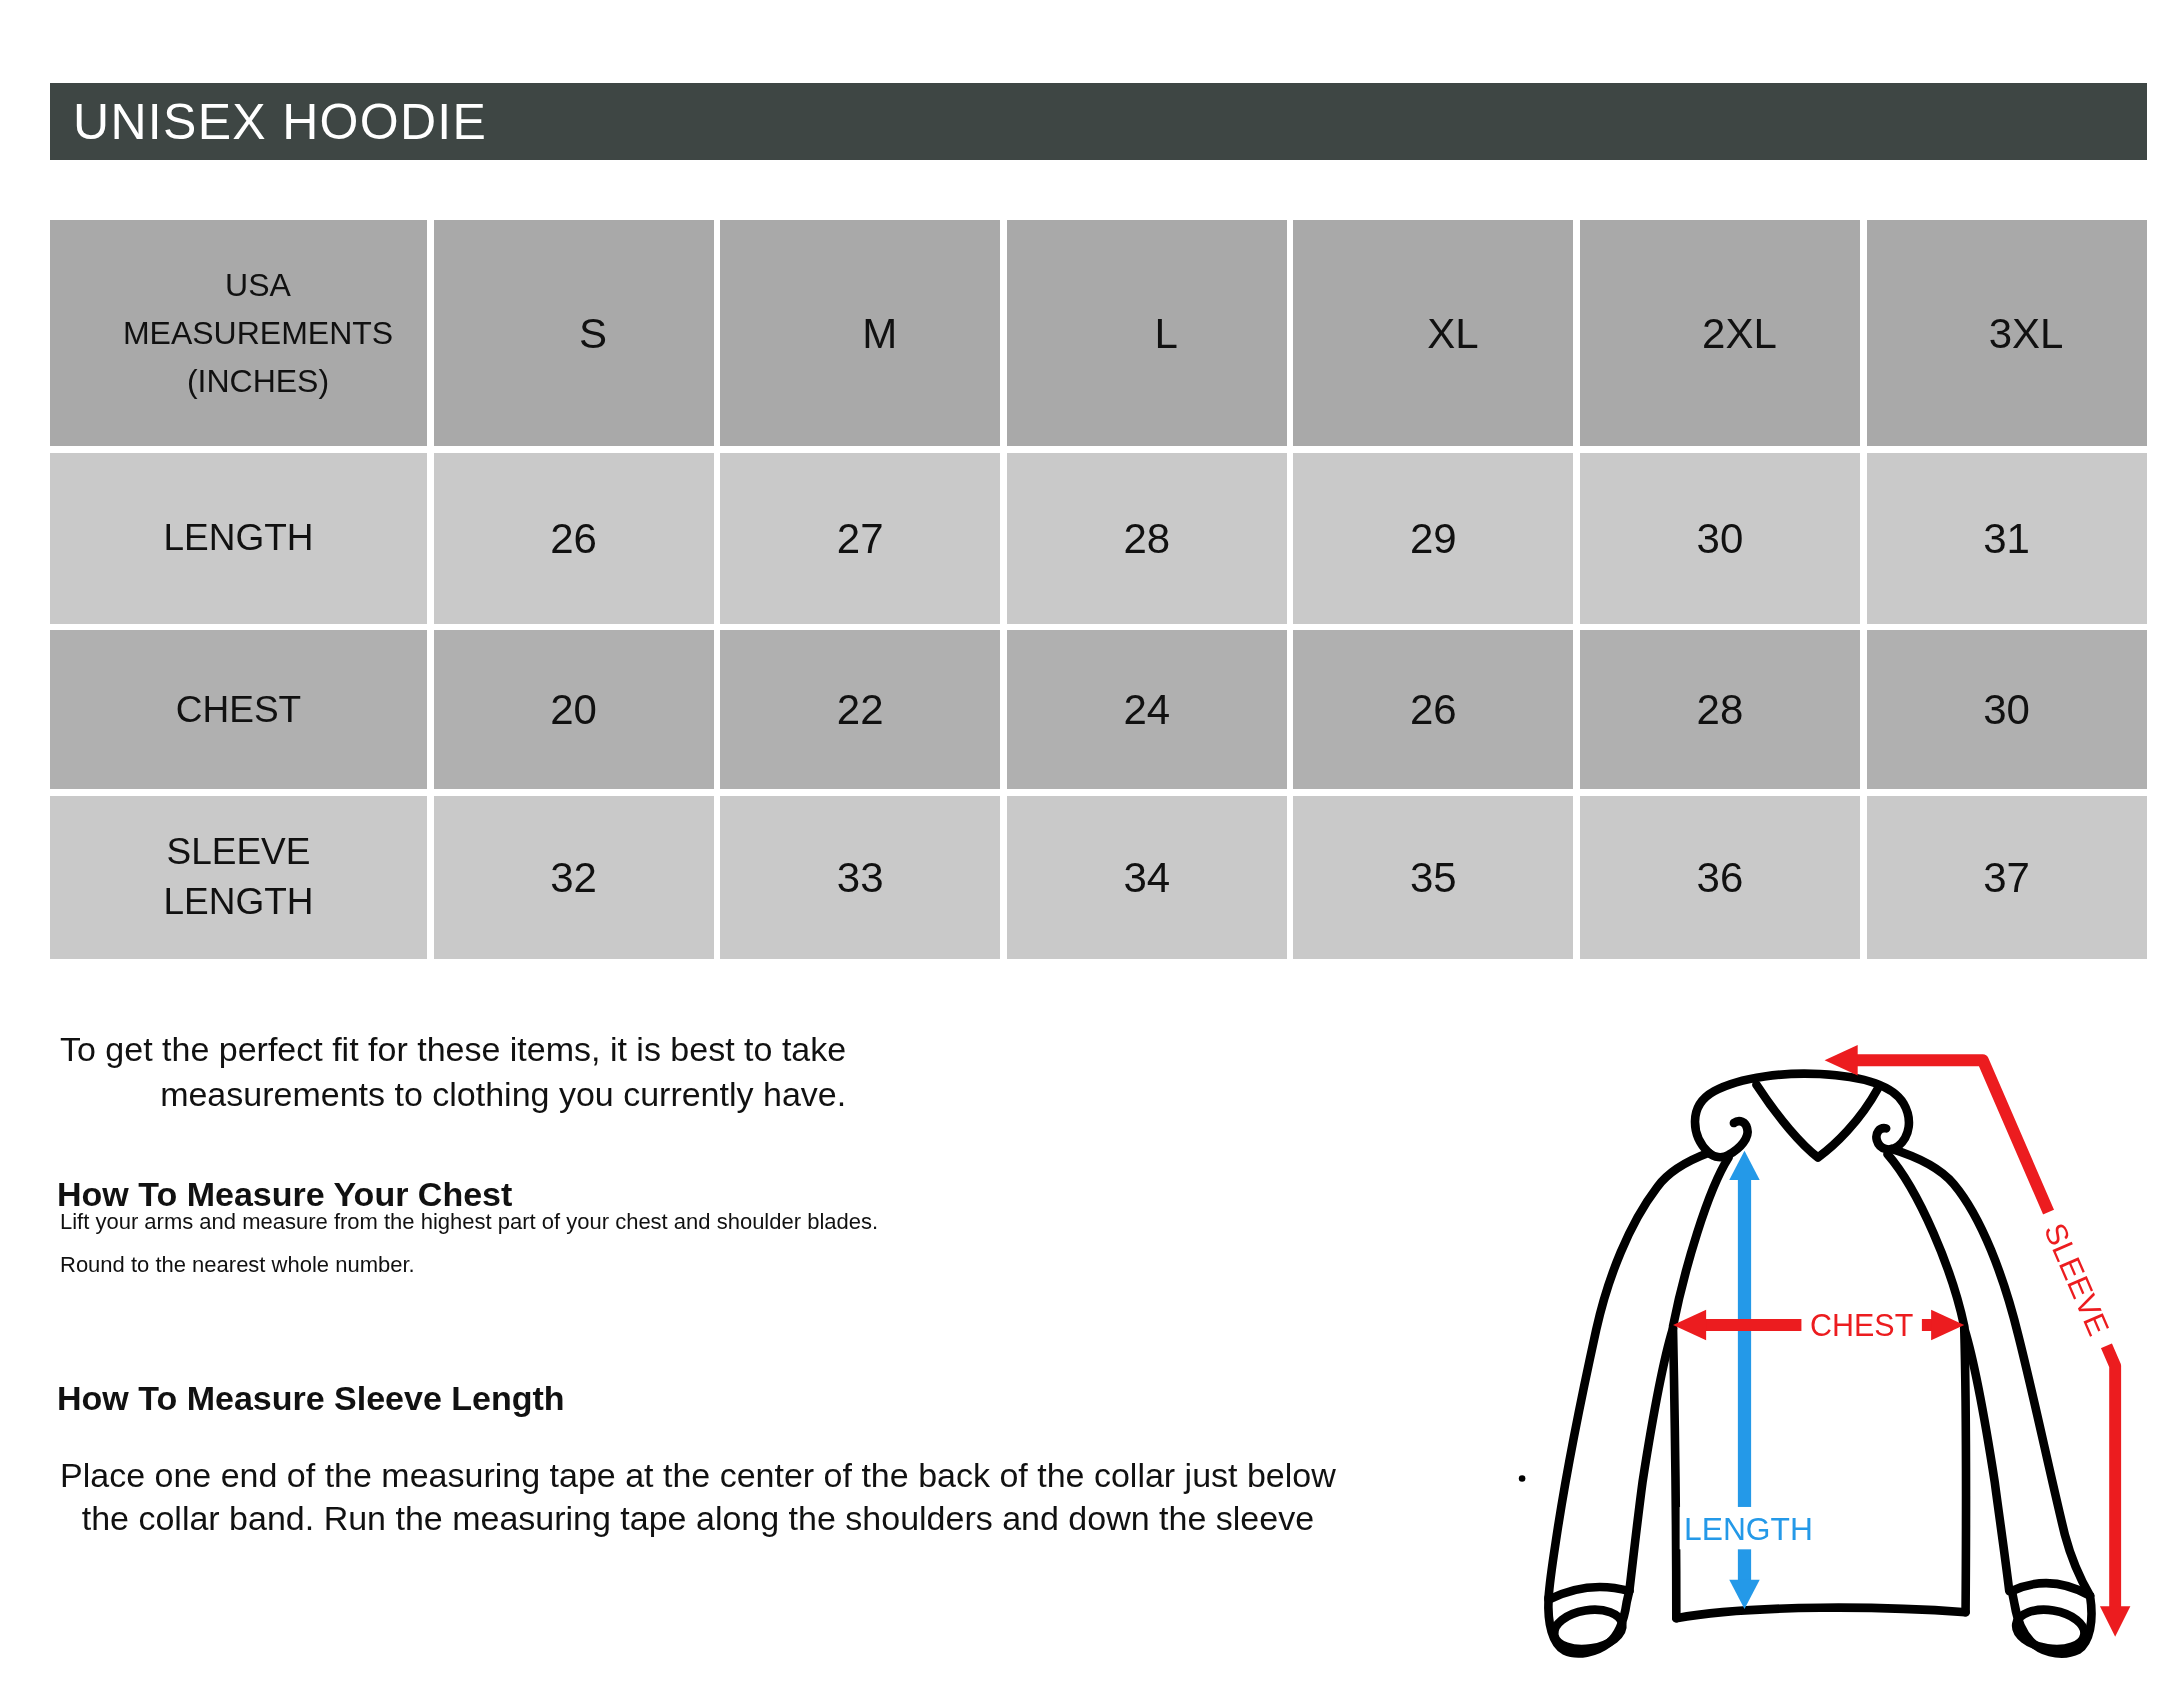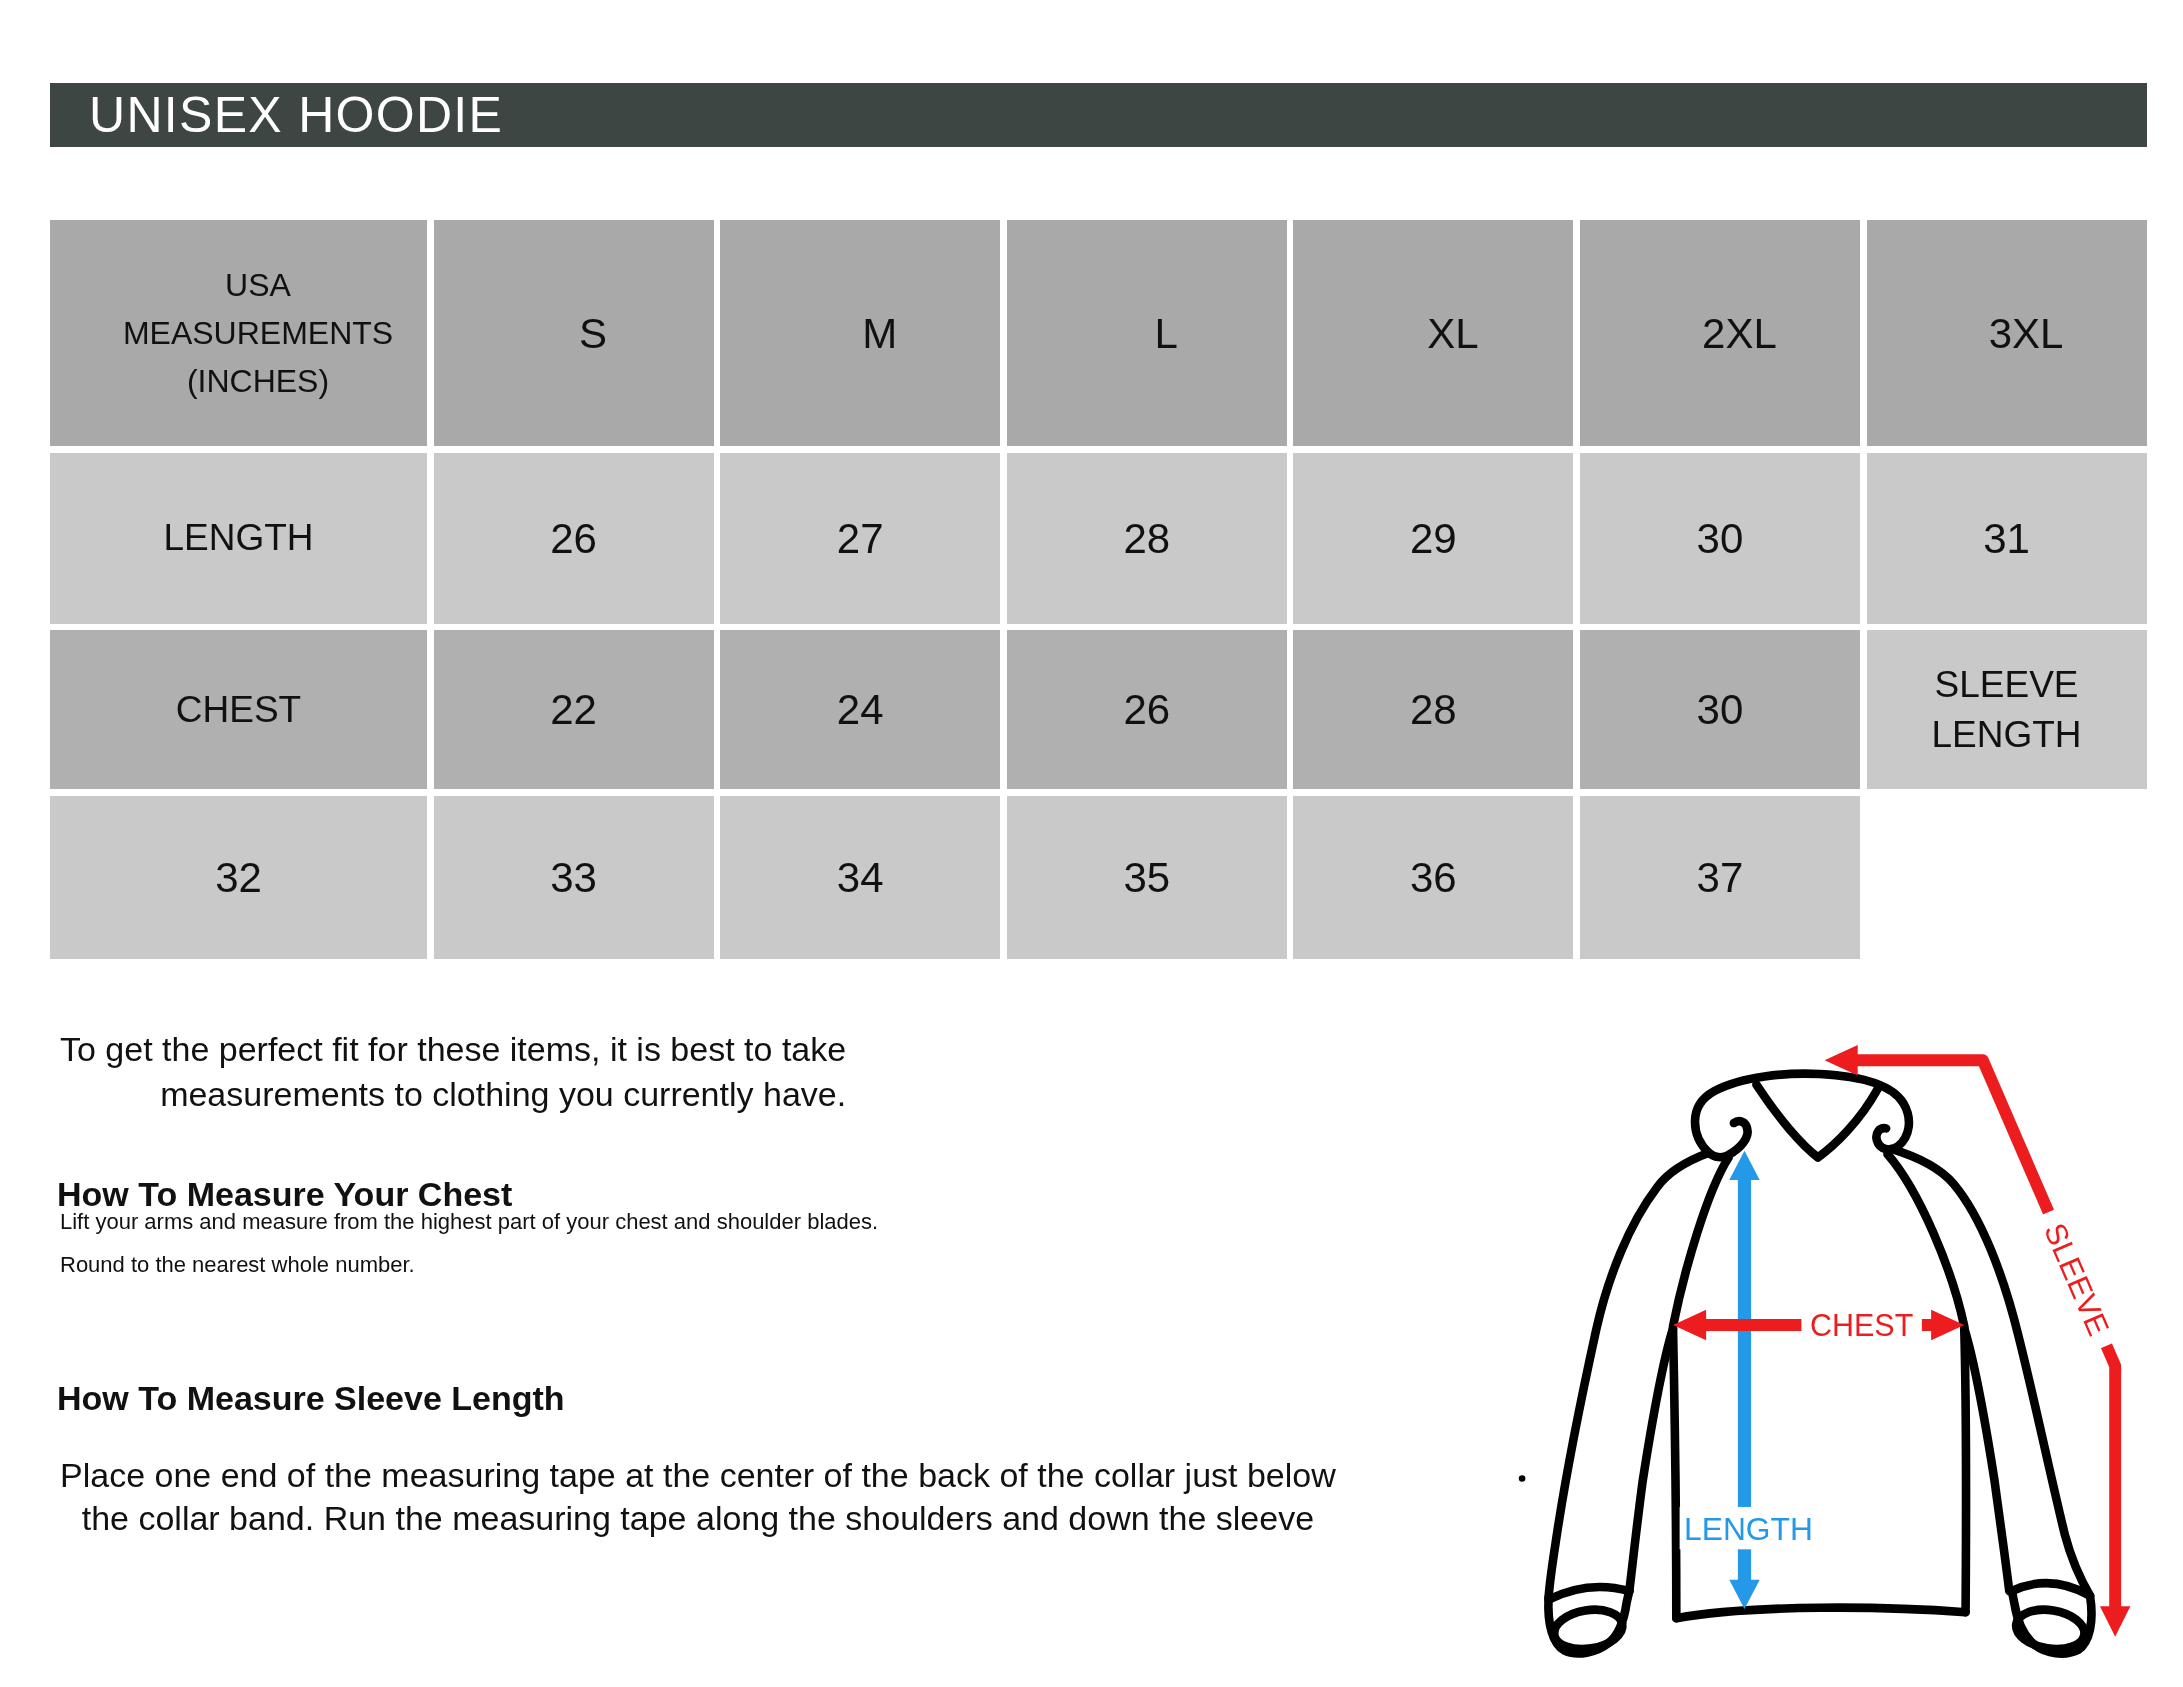--- a/index.html
+++ b/index.html
@@ -4,23 +4,23 @@
 <style>
   html,body { margin:0; padding:0; }
   body {
     width:2183px; height:1687px; position:relative; background:#ffffff;
     font-family:"Liberation Sans", sans-serif; color:var(--ink,#111);
     overflow:hidden;
   }
 
   
   .title-bar {
-    position:absolute; left:50px; top:83px; width:2097px; height:64px;
+    position:absolute; left:50px; top:83px; width:2097px; height:77px;
     background:var(--title_bar,#3e4644); display:flex; align-items:center;
-    box-sizing:border-box; padding-left:39px;
+    box-sizing:border-box; padding-left:23px;
   }
   .title-bar h1 {
     margin:0; color:#ffffff; font-size:50px; font-weight:400; letter-spacing:1.3px;
   }
 
   
   .size-table {
     position:absolute; left:50px; top:220px;
     display:grid;
     grid-template-columns:377px repeat(6,280px);
@@ -81,20 +81,21 @@
 
   <div class="cell light label-cell">LENGTH</div>
   <div class="cell light value-cell">26</div>
   <div class="cell light value-cell">27</div>
   <div class="cell light value-cell">28</div>
   <div class="cell light value-cell">29</div>
   <div class="cell light value-cell">30</div>
   <div class="cell light value-cell">31</div>
 
   <div class="cell dark label-cell">CHEST</div>
+  <div class="cell dark value-cell">20</div>
   <div class="cell dark value-cell">22</div>
   <div class="cell dark value-cell">24</div>
   <div class="cell dark value-cell">26</div>
   <div class="cell dark value-cell">28</div>
   <div class="cell dark value-cell">30</div>
 
   <div class="cell light label-cell">SLEEVE
 LENGTH</div>
   <div class="cell light value-cell">32</div>
   <div class="cell light value-cell">33</div>

